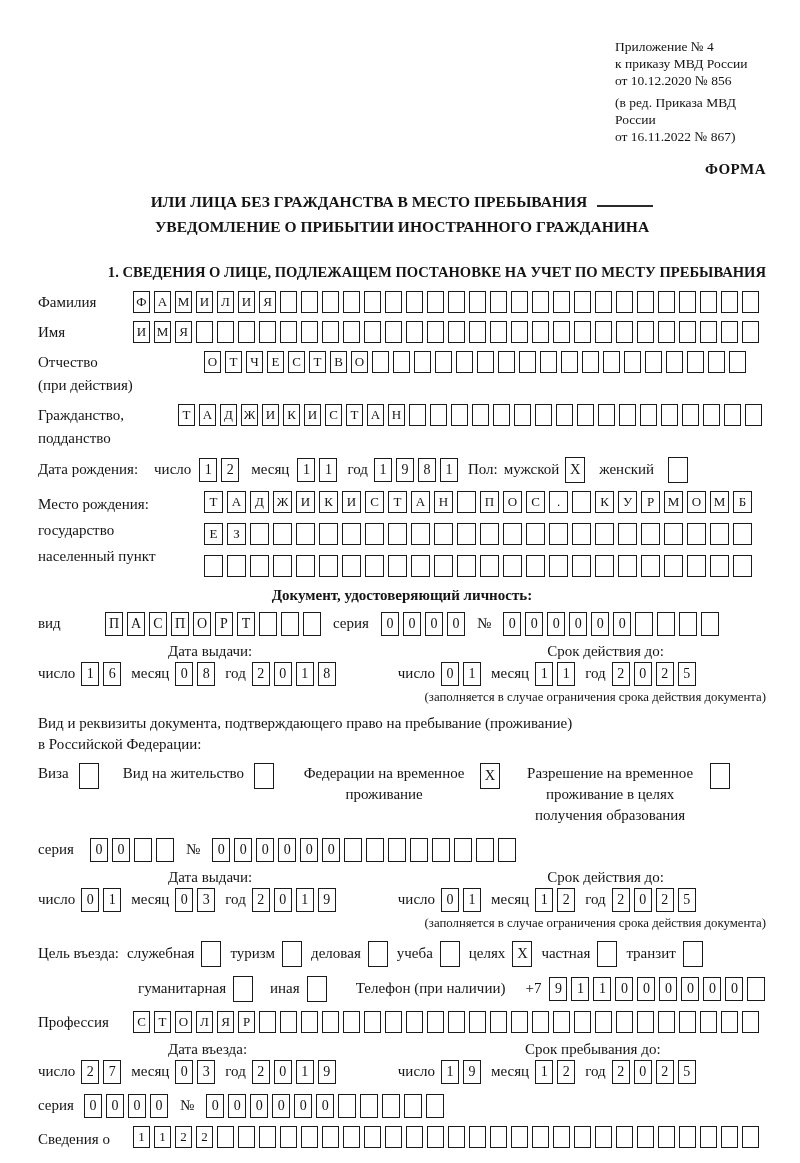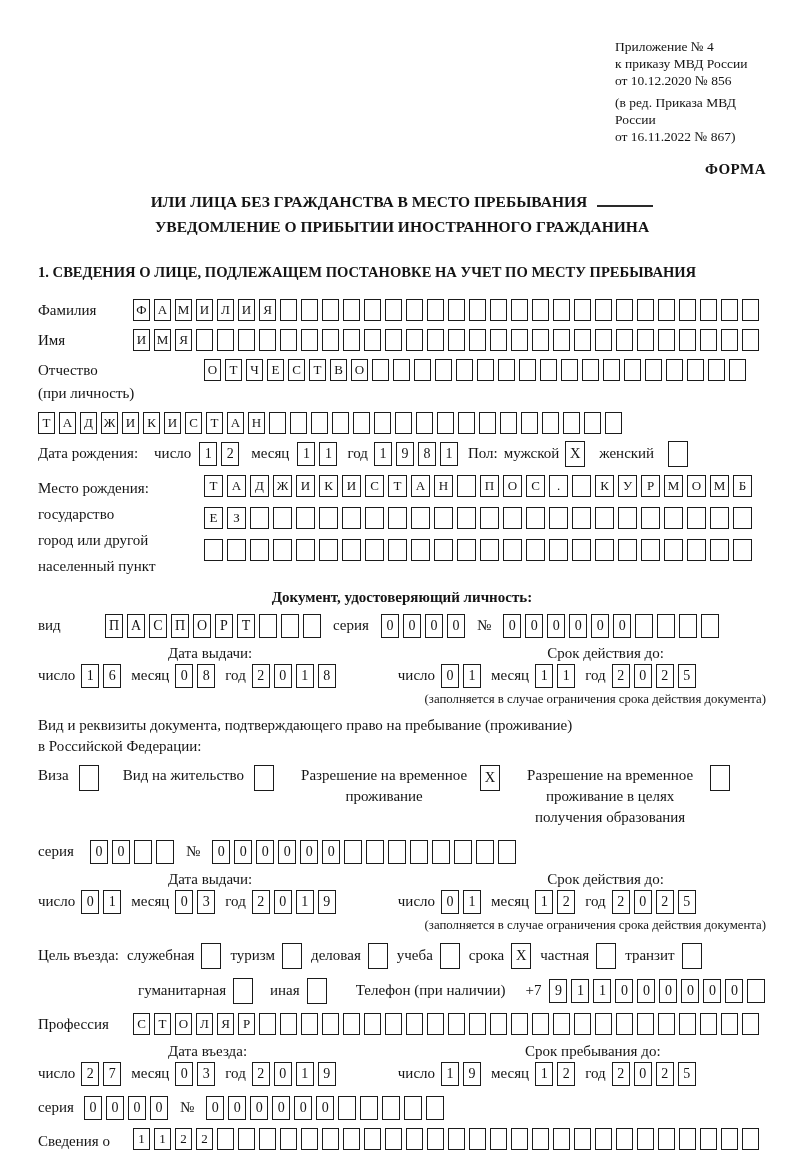--- a/index.html
+++ b/index.html
@@ -10,21 +10,21 @@
   .page{box-sizing:border-box;width:800px;height:1136px;padding:38px 34px 0 38px;}
 
   
   .hdr{margin-left:577px;font-size:13.5px;line-height:17px;}
   .hdr .gap{height:5px;}
   .form-label{text-align:right;font-weight:bold;font-size:15px;letter-spacing:.5px;margin:16px 0 12px;}
 
   
   .title{text-align:center;font-weight:bold;font-size:15.5px;line-height:1.6;margin-top:6px;}
   .blank-line{display:inline-block;width:56px;height:14px;border-bottom:2px solid #2a2a2a;margin-left:10px;}
-  .sec-heading{font-weight:bold;font-size:14.6px;margin:24px 0 18px;}
+  .sec-heading{font-weight:bold;font-size:14.6px;margin:24px 0 10px;text-align:right;}
 
   
   .row{display:flex;align-items:flex-start;margin-bottom:7px;}
   .lbl{line-height:23px;white-space:nowrap;}
   .lblcol{flex:none;display:flex;flex-direction:column;justify-content:flex-end;}
   .w95{width:95px;flex:none;}
   .w67{width:67px;flex:none;}
   .w140{width:140px;flex:none;}
   .w166{width:166px;flex:none;}
   .cells{display:flex;gap:4px;flex:none;flex-wrap:nowrap;}
@@ -164,21 +164,21 @@
         <span class="cell"></span>
         <span class="cell"></span>
         <span class="cell"></span>
         <span class="cell"></span>
       </span>
   </div>
 
   <div class="row">
     <span class="lblcol w166">
       <span class="lbl">Отчество</span>
-      <span class="lbl">(при личность)</span>
+      <span class="lbl">(при действия)</span>
     </span>
     <span class="cells">
         <span class="cell">О</span>
         <span class="cell">Т</span>
         <span class="cell">Ч</span>
         <span class="cell">Е</span>
         <span class="cell">С</span>
         <span class="cell">Т</span>
         <span class="cell">В</span>
         <span class="cell">О</span>
@@ -197,20 +197,24 @@
         <span class="cell"></span>
         <span class="cell"></span>
         <span class="cell"></span>
         <span class="cell"></span>
         <span class="cell"></span>
         <span class="cell"></span>
       </span>
   </div>
 
   <div class="row">
+    <span class="lblcol w140">
+      <span class="lbl">Гражданство,</span>
+      <span class="lbl">подданство</span>
+    </span>
     <span class="cells">
         <span class="cell">Т</span>
         <span class="cell">А</span>
         <span class="cell">Д</span>
         <span class="cell">Ж</span>
         <span class="cell">И</span>
         <span class="cell">К</span>
         <span class="cell">И</span>
         <span class="cell">С</span>
         <span class="cell">Т</span>
@@ -259,21 +263,20 @@
     <span class="lbl" style="margin-left:6px;">мужской</span>
     <span class="checkbox" style="margin-left:6px;">X</span>
     <span class="lbl" style="margin-left:14px;">женский</span>
     <span class="checkbox" style="margin-left:14px;"></span>
   </div>
 
   <div class="row small-lh">
     <span class="lblcol w166">
       <span class="lbl">Место рождения:</span>
       <span class="lbl">государство</span>
-      <span class="lbl">город или другой</span>
       <span class="lbl">населенный пункт</span>
     </span>
     <span class="stackrows">
       <span class="cells">
           <span class="cell wide">Т</span>
           <span class="cell wide">А</span>
           <span class="cell wide">Д</span>
           <span class="cell wide">Ж</span>
           <span class="cell wide">И</span>
           <span class="cell wide">К</span>
@@ -441,21 +444,21 @@
   <div class="opts">
     <span class="opt">
       <span class="opt-text">Виза</span>
       <span class="checkbox"></span>
     </span>
     <span class="opt ml24">
       <span class="opt-text">Вид на жительство</span>
       <span class="checkbox"></span>
     </span>
     <span class="opt ml24">
-      <span class="opt-text c172">Разрешение на временное проживание</span>
+      <span class="opt-text c172">Федерации на временное проживание</span>
       <span class="checkbox">X</span>
     </span>
     <span class="opt ml20">
       <span class="opt-text c180">Разрешение на временное проживание в целях получения образования</span>
       <span class="checkbox"></span>
     </span>
   </div>
 
   <div class="row">
     <span class="lbl" style="width:52px;flex:none;">серия</span>
@@ -542,21 +545,21 @@
       </span>
     <span class="p">
         <span>деловая</span>
         <span class="checkbox"></span>
       </span>
     <span class="p">
         <span>учеба</span>
         <span class="checkbox"></span>
       </span>
     <span class="p">
-        <span>срока</span>
+        <span>целях</span>
         <span class="checkbox">X</span>
       </span>
     <span class="p">
         <span>частная</span>
         <span class="checkbox"></span>
       </span>
     <span class="p">
         <span>транзит</span>
         <span class="checkbox"></span>
       </span>

